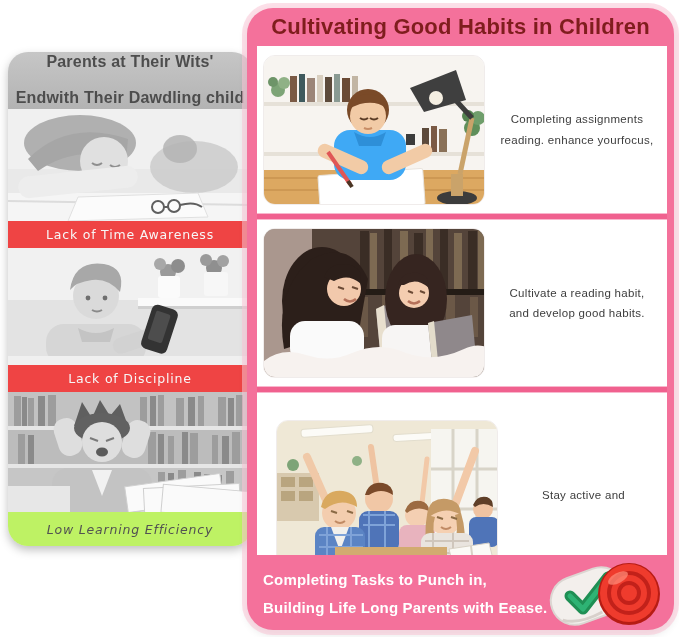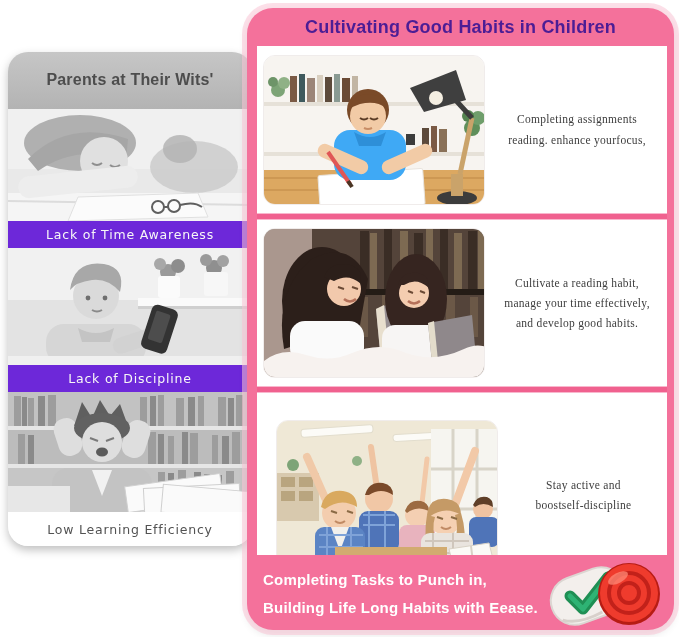--- a/index.html
+++ b/index.html
@@ -7,80 +7,81 @@
   .canvas { position:relative; width:679px; height:637px; background:#ffffff; overflow:hidden; }
 
   
   .left-panel{
     position:absolute; left:8px; top:52px; width:244px; height:494px;
     border-radius:20px; background:#ededed; overflow:hidden;
     box-shadow:0 4px 10px rgba(0,0,0,.25); z-index:1;
   }
   .left-header{
     height:57px; background:linear-gradient(#c6c6c6,#b3b3b3);
-    display:flex; flex-direction:column; justify-content:center; align-items:center;
+    display:flex; flex-direction:column; justify-content:space-between; align-items:center;
     color:#4d4d4d; font-weight:bold; font-size:16px; line-height:1.3; letter-spacing:.2px;
     text-align:center;
   }
   .gray-photo{ display:block; }
   .left-caption{
-    height:27px; background:#6d28d9; color:#f7f7f7;
+    height:27px; background:#ef4444; color:#f7f7f7;
     display:flex; align-items:center; justify-content:center;
     font-family:"DejaVu Sans", sans-serif; font-size:12.5px; letter-spacing:.8px;
   }
   .left-caption.last{
-    height:35px; background:#ffffff; color:#525252;
+    height:35px; background:#bef264; color:#525252;font-style:italic;
   }
 
   
   .right-panel{
     position:absolute; left:247px; top:8px; width:427px; height:622px;
     background:#f4719b; border-radius:26px; z-index:2;
     box-shadow:0 0 0 5px rgba(249,196,214,.55), 0 4px 10px rgba(0,0,0,.12);
   }
   .right-header{
     height:38px; display:flex; align-items:center; justify-content:center;
-    color:#4c1d95; font-weight:bold; font-size:18px; letter-spacing:.2px;
+    color:#7f1d1d; font-weight:bold; font-size:22px; letter-spacing:.2px;
   }
   .right-body{
     position:absolute; left:10px; right:7px; top:38px; bottom:75px;
     background:#ffffff; overflow:hidden;
   }
   .content-row{ height:167px; display:flex; align-items:center; background:#ffffff; }
   .content-row.r2{ height:166px; }
   .content-row.r3{ height:204px;padding-left:13px; }
   .pink-stripe{ height:7px; background:#f0618f; border-top:1px solid #f9b7cd; border-bottom:1px solid #f9b7cd; }
   .photo-card{
     width:222px; height:150px; margin-left:6px; border-radius:12px; overflow:hidden;
     background:#fff; border:1px solid #f0eceb; flex:none;
   }
   .photo-card svg{ display:block; }
   .row-text{
     flex:1; padding:0 8px 0 10px; text-align:center;
-    font-family:Liberation Serif, serif; font-size:11.5px; color:#3d3d3d;
+    font-family:Liberation Sans, sans-serif; font-size:11.5px; color:#3d3d3d;
     line-height:1.75; letter-spacing:.3px;
   }
   .row-text span{ display:block; }
 
   .right-footer{
     position:absolute; left:0; right:0; bottom:0; height:73px;
     display:flex; align-items:center; padding-left:16px;
   }
   .footer-text{ color:#ffffff; font-weight:bold; font-size:15px; line-height:1.85; letter-spacing:.2px; }
   .footer-text span{ display:block; }
   .punch-badge{ position:absolute; right:10px; top:1px; width:118px; height:70px; }
 </style>
 </head>
 <body>
 
 <div class="canvas">
 
   <div class="left-panel">
     <div class="left-header">
       <span>Parents at Their Wits'</span>
+      <span>Endwith Their Dawdling child</span>
     </div>
 
     <svg class="gray-photo" width="244" height="112" viewBox="0 0 244 112">
       <rect width="244" height="112" fill="#e9e9e9"></rect>
       <rect width="244" height="60" fill="#f0f0f0"></rect>
       <ellipse cx="186" cy="58" rx="44" ry="26" fill="#c9c9c9" opacity="0.8"></ellipse>
       <ellipse cx="172" cy="40" rx="17" ry="14" fill="#b4b4b4" opacity="0.85"></ellipse>
       <rect x="0" y="84" width="244" height="28" fill="#f5f5f5"></rect>
       <line x1="0" y1="92" x2="244" y2="96" stroke="#dcdcdc" stroke-width="2"></line>
       <polygon points="70,88 190,84 200,108 60,112" fill="#fbfbfb" stroke="#e0e0e0"></polygon>
@@ -294,21 +295,20 @@
             <path d="M144 62 l5 2 M156 62 l5 2" stroke="#6b4a35" stroke-width="2"></path>
             <path d="M144 72 q6 5 12 0" stroke="#b5715a" stroke-width="2.5" fill="none"></path>
             <rect x="118" y="96" width="66" height="38" rx="13" fill="#f7f5f4"></rect>
             <polygon points="164,94 208,86 212,128 168,134" fill="#8f888b"></polygon>
             <polygon points="164,94 170,92 174,132 168,134" fill="#e3dccb"></polygon>
             <path d="M0 132 Q18 118 42 126 Q66 134 88 124 Q116 112 142 124 Q170 134 200 120 Q212 114 222 118 L222 150 L0 150 Z" fill="#f7f2ef"></path>
           </svg>
         </div>
         <div class="row-text">
           <span>Cultivate a reading habit,</span>
-          <span>manage your time effectively,</span>
           <span>and develop good habits.</span>
         </div>
       </div>
 
       <div class="pink-stripe"></div>
 
       <div class="content-row r3">
         <div class="photo-card">
           <svg width="222" height="150" viewBox="0 0 222 150">
             <rect width="222" height="150" fill="#efe8d6"></rect>
@@ -356,30 +356,29 @@
             <path d="M148 120 h44 M148 132 h44 M156 112 v38 M176 112 v38" stroke="#cfc6bc" stroke-width="2"></path>
             <rect x="58" y="126" width="112" height="9" fill="#d2ab70"></rect>
             <rect x="0" y="138" width="222" height="12" fill="#c9a266"></rect>
             <rect x="58" y="138" width="62" height="11" rx="4" fill="#3ec8a2" transform="rotate(-5 89 143)"></rect>
             <polygon points="172,128 212,122 216,138 176,144" fill="#fbfaf6" stroke="#d8d2c6"></polygon>
             <line x1="194" y1="125" x2="196" y2="141" stroke="#d8d2c6" stroke-width="2"></line>
           </svg>
         </div>
         <div class="row-text">
           <span>Stay active and</span>
-          <span>boostself-discipline</span>
           <span></span>
         </div>
       </div>
     </div>
 
     <div class="right-footer">
       <div class="footer-text">
         <span>Completing Tasks to Punch in,</span>
-        <span>Building Life Long Habits with Eease.</span>
+        <span>Building Life Long Parents with Eease.</span>
       </div>
       <svg class="punch-badge" viewBox="0 0 118 70">
         <g transform="rotate(-20 42 38)">
           <rect x="4" y="14" width="76" height="48" rx="24" fill="#f3efec" stroke="#dcd6d2" stroke-width="2"></rect>
           <path d="M10 52 q14 10 40 6" stroke="#d8d0cb" stroke-width="3" fill="none"></path>
         </g>
         <path d="M24 38 L37 51 L62 19" stroke="#1f8f54" stroke-width="11" fill="none" stroke-linecap="round" stroke-linejoin="round"></path>
         <path d="M24 38 L37 51 L62 19" stroke="#2eb374" stroke-width="5" fill="none" stroke-linecap="round" stroke-linejoin="round"></path>
         <g>
           <circle cx="83" cy="36" r="31" fill="#b71c14"></circle>

